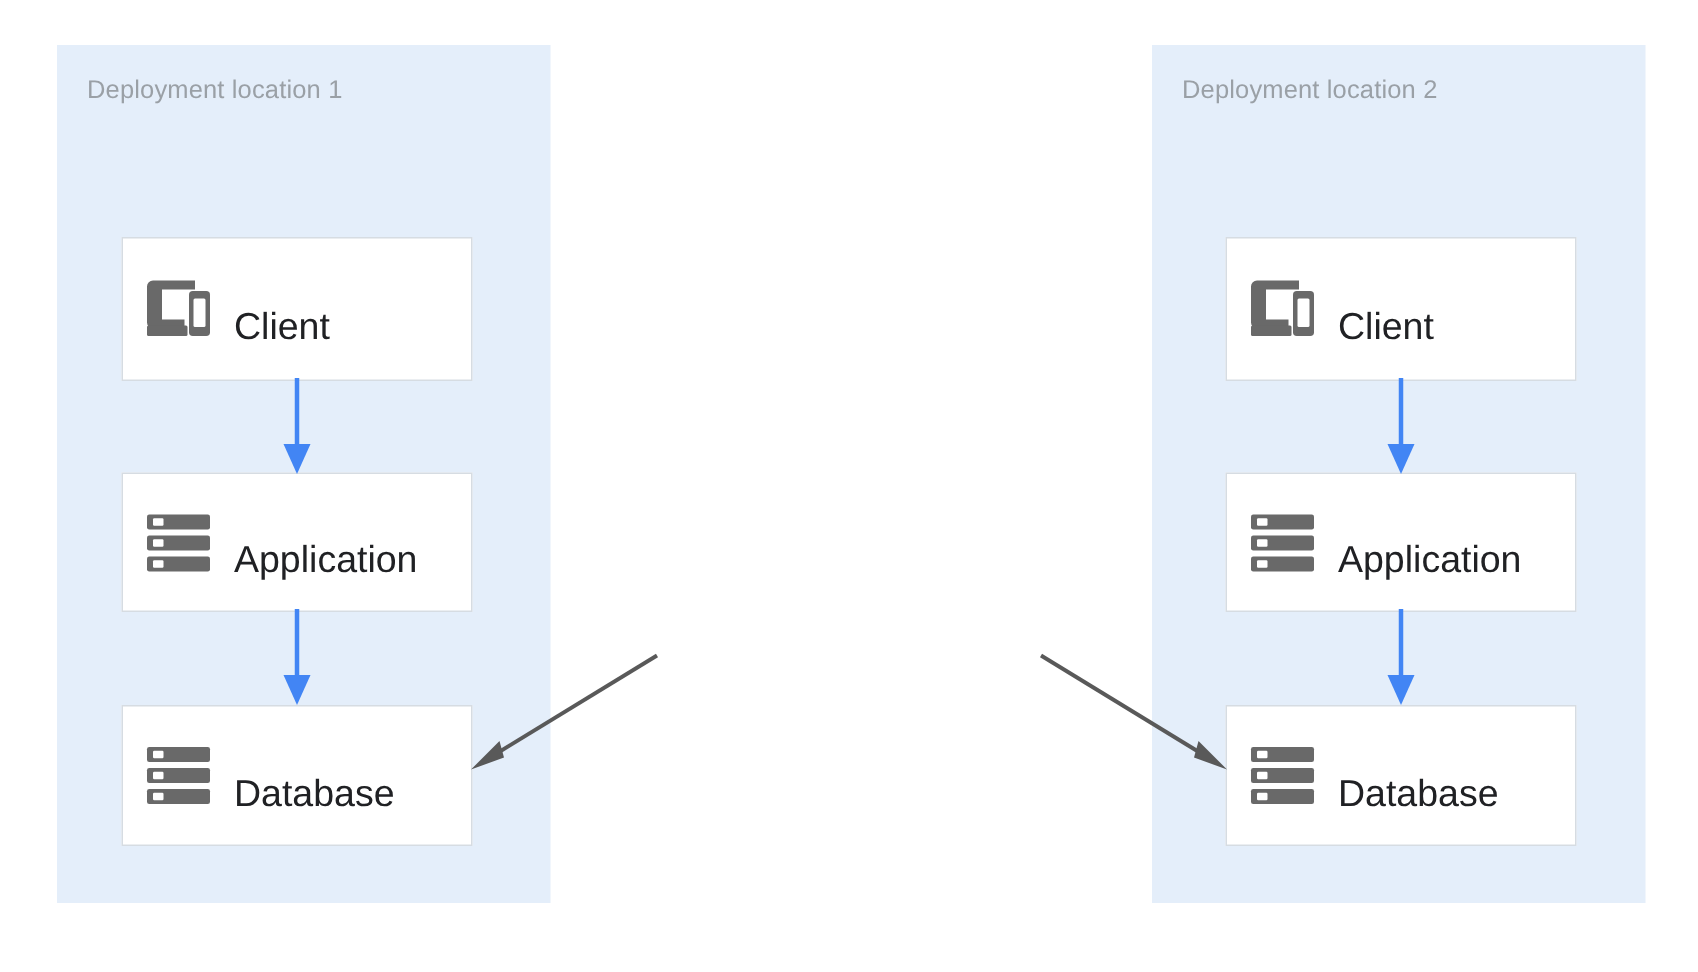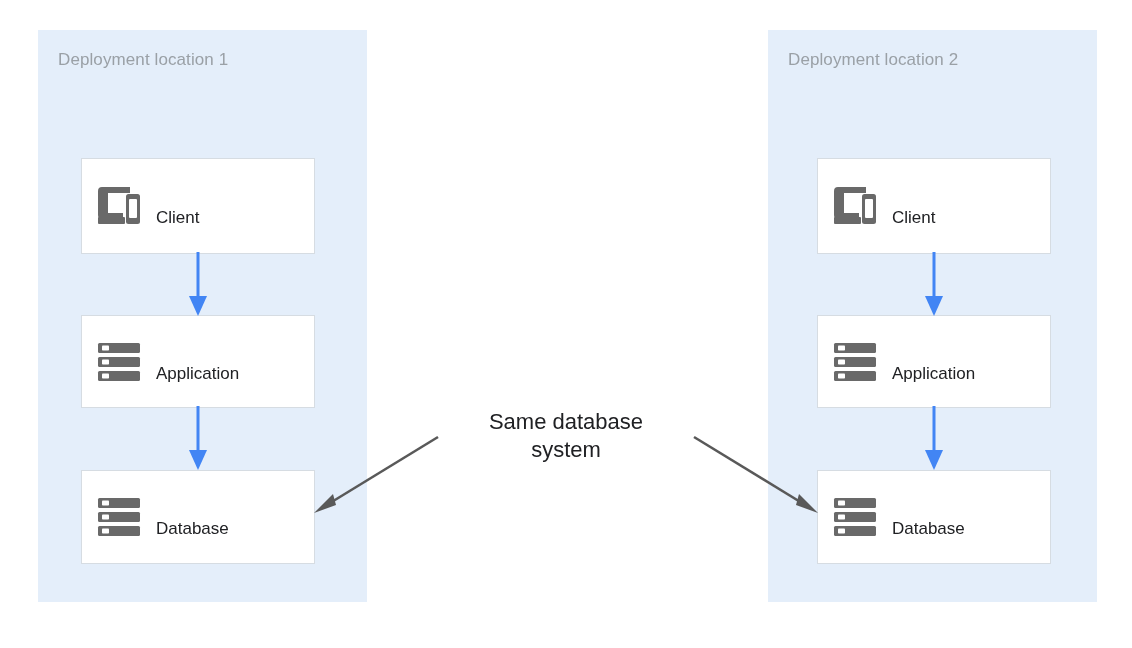--- a/index.html
+++ b/index.html
@@ -49,21 +49,21 @@
     align-items: center;
   }
   .node .icon-wrap {
     width: 74px;
     display: flex;
     align-items: center;
     justify-content: center;
     flex: 0 0 auto;
   }
   .node .node-label {
-    font-size: 17px;
+    font-size: 25px;
     color: #202124;
     white-space: nowrap;
     margin-top: 24px;
   }
 
   
   #node-client-1 { left: 81px; top: 158px; width: 234px; height: 96px; }
   #node-app-1    { left: 81px; top: 315px; width: 234px; height: 93px; }
   #node-db-1     { left: 81px; top: 470px; width: 234px; height: 94px; }
   
@@ -205,22 +205,20 @@
   <svg class="connector" style="left:912px; top:252px; width:44px; height:66px;" width="44" height="66" viewBox="0 0 44 66">
     <line x1="22" y1="0" x2="22" y2="48" stroke="#4285f4" stroke-width="3"></line>
     <polygon points="22,64 13,44 31,44" fill="#4285f4"></polygon>
   </svg>
 
   <svg class="connector" style="left:912px; top:406px; width:44px; height:66px;" width="44" height="66" viewBox="0 0 44 66">
     <line x1="22" y1="0" x2="22" y2="48" stroke="#4285f4" stroke-width="3"></line>
     <polygon points="22,64 13,44 31,44" fill="#4285f4"></polygon>
   </svg>
 
-  <div class="note" id="note-same-db">Same database
-system</div>
 
   <svg class="annotation-arrows" viewBox="0 0 1132 648">
 
     <g>
       <line x1="438" y1="437" x2="330" y2="503" stroke="#595959" stroke-width="2.6"></line>
       <polygon points="314,513 336,505 333,494" fill="#595959"></polygon>
     </g>
 
     <g>
       <line x1="694" y1="437" x2="802" y2="503" stroke="#595959" stroke-width="2.6"></line>

